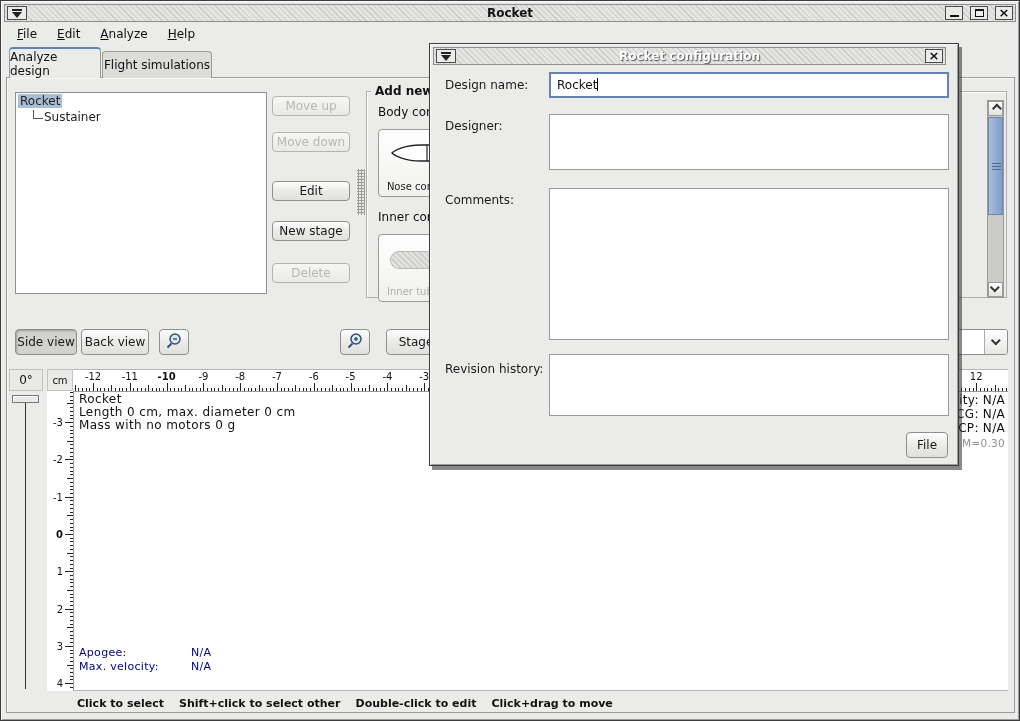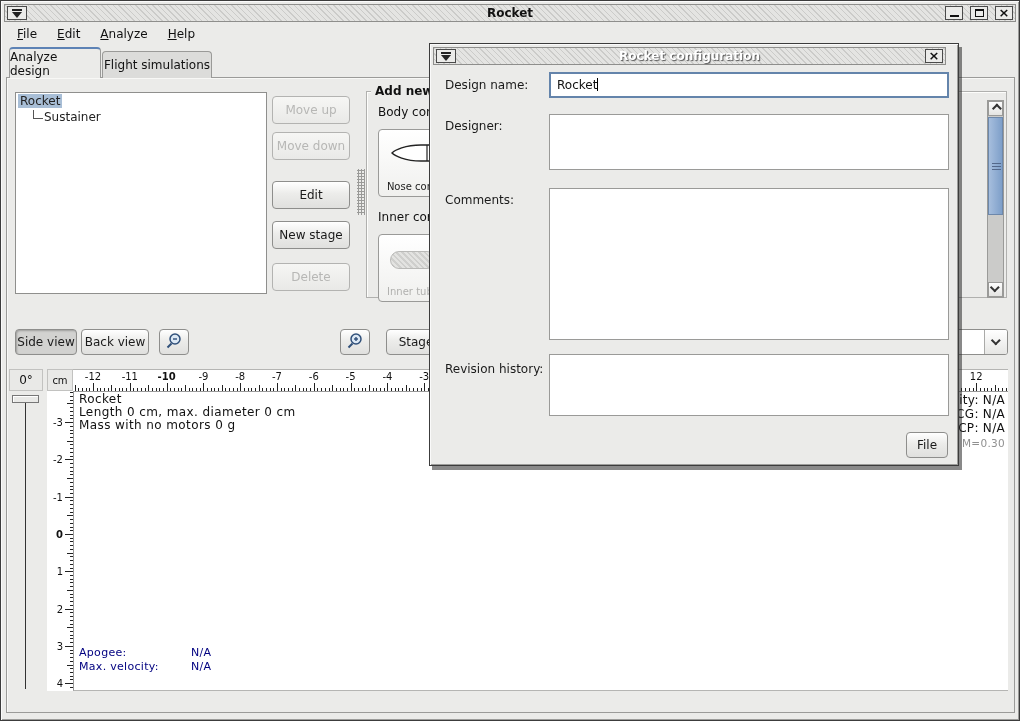--- a/index.html
+++ b/index.html
@@ -48,21 +48,21 @@
   .tab-content { position:absolute; left:5px; top:76px; width:1009px; height:636px;
     border:1px solid #9b9b99; box-shadow:inset 1px 1px 0 #f8f8f6; background:#ebebe9; z-index:0; }
   
   .tree-panel { position:absolute; left:14px; top:91px; width:252px; height:202px;
     background:#fff; border:1px solid #8f8f8d; z-index:2; font-size:12px; }
   .tree-row { padding:1px 2px; white-space:nowrap; color:#222; }
   .tree-row .sel { background:#a8bed6; padding:0 2px; }
   .tree-connector { display:inline-block; width:10px; height:9px; margin-left:15px; margin-right:1px;
     border-left:1px solid #555; border-bottom:1px solid #555; transform:translateY(-2px); }
   .btn {
-    position:absolute; height:28px; background:linear-gradient(#ffffff,#ececea 45%,#e0e0de);
+    position:absolute; height:20px; background:linear-gradient(#ffffff,#ececea 45%,#e0e0de);
     border:1px solid #8e8e8c; border-radius:4px; font-size:12px; color:#1a1a1a;
     display:flex; align-items:center; justify-content:center; z-index:2;
   }
   .btn.disabled { color:#b7b7b5; background:linear-gradient(#f6f6f4,#e9e9e7); border-color:#b3b3b1; }
   .btn.pressed { background:#d2d2d0; box-shadow:inset 1px 1px 2px rgba(0,0,0,.25); }
   .splitter-grip { position:absolute; left:356px; top:168px; width:8px; height:46px; z-index:2;
     background-image:radial-gradient(#9a9a98 1px, transparent 1.2px); background-size:3px 3px; }
   
   .addnew-group { position:absolute; left:365px; top:90px; width:641px; height:207px;
     border:1px solid #b0b0ae; box-shadow:inset 1px 1px 0 #fdfdfb; z-index:2; }
@@ -643,20 +643,26 @@
     <div><span class="lbl">Max. velocity:</span><span>N/A</span></div>
   </div>
 
   <div class="stability">
     <div><span>Stability:</span> <span>N/A</span></div>
     <div><span>CG:</span> <span>N/A</span></div>
     <div><span>CP:</span> <span>N/A</span></div>
     <div class="mach">M=0.30</div>
   </div>
 
+  <div class="statusbar">
+    <span class="hint">Click to select</span>
+    <span class="hint">Shift+click to select other</span>
+    <span class="hint">Double-click to edit</span>
+    <span class="hint">Click+drag to move</span>
+  </div>
 
   <div class="dialog">
     <div class="titlebar">
       <div class="menu-box wm-icon">
         <span>
           <svg width="12" height="11" viewBox="0 0 12 11">
               <rect x="1" y="1" width="10" height="2" fill="#222"></rect>
               <path d="M1 4 L11 4 L6 10 Z" fill="#222"></path>
             </svg>
         </span>

